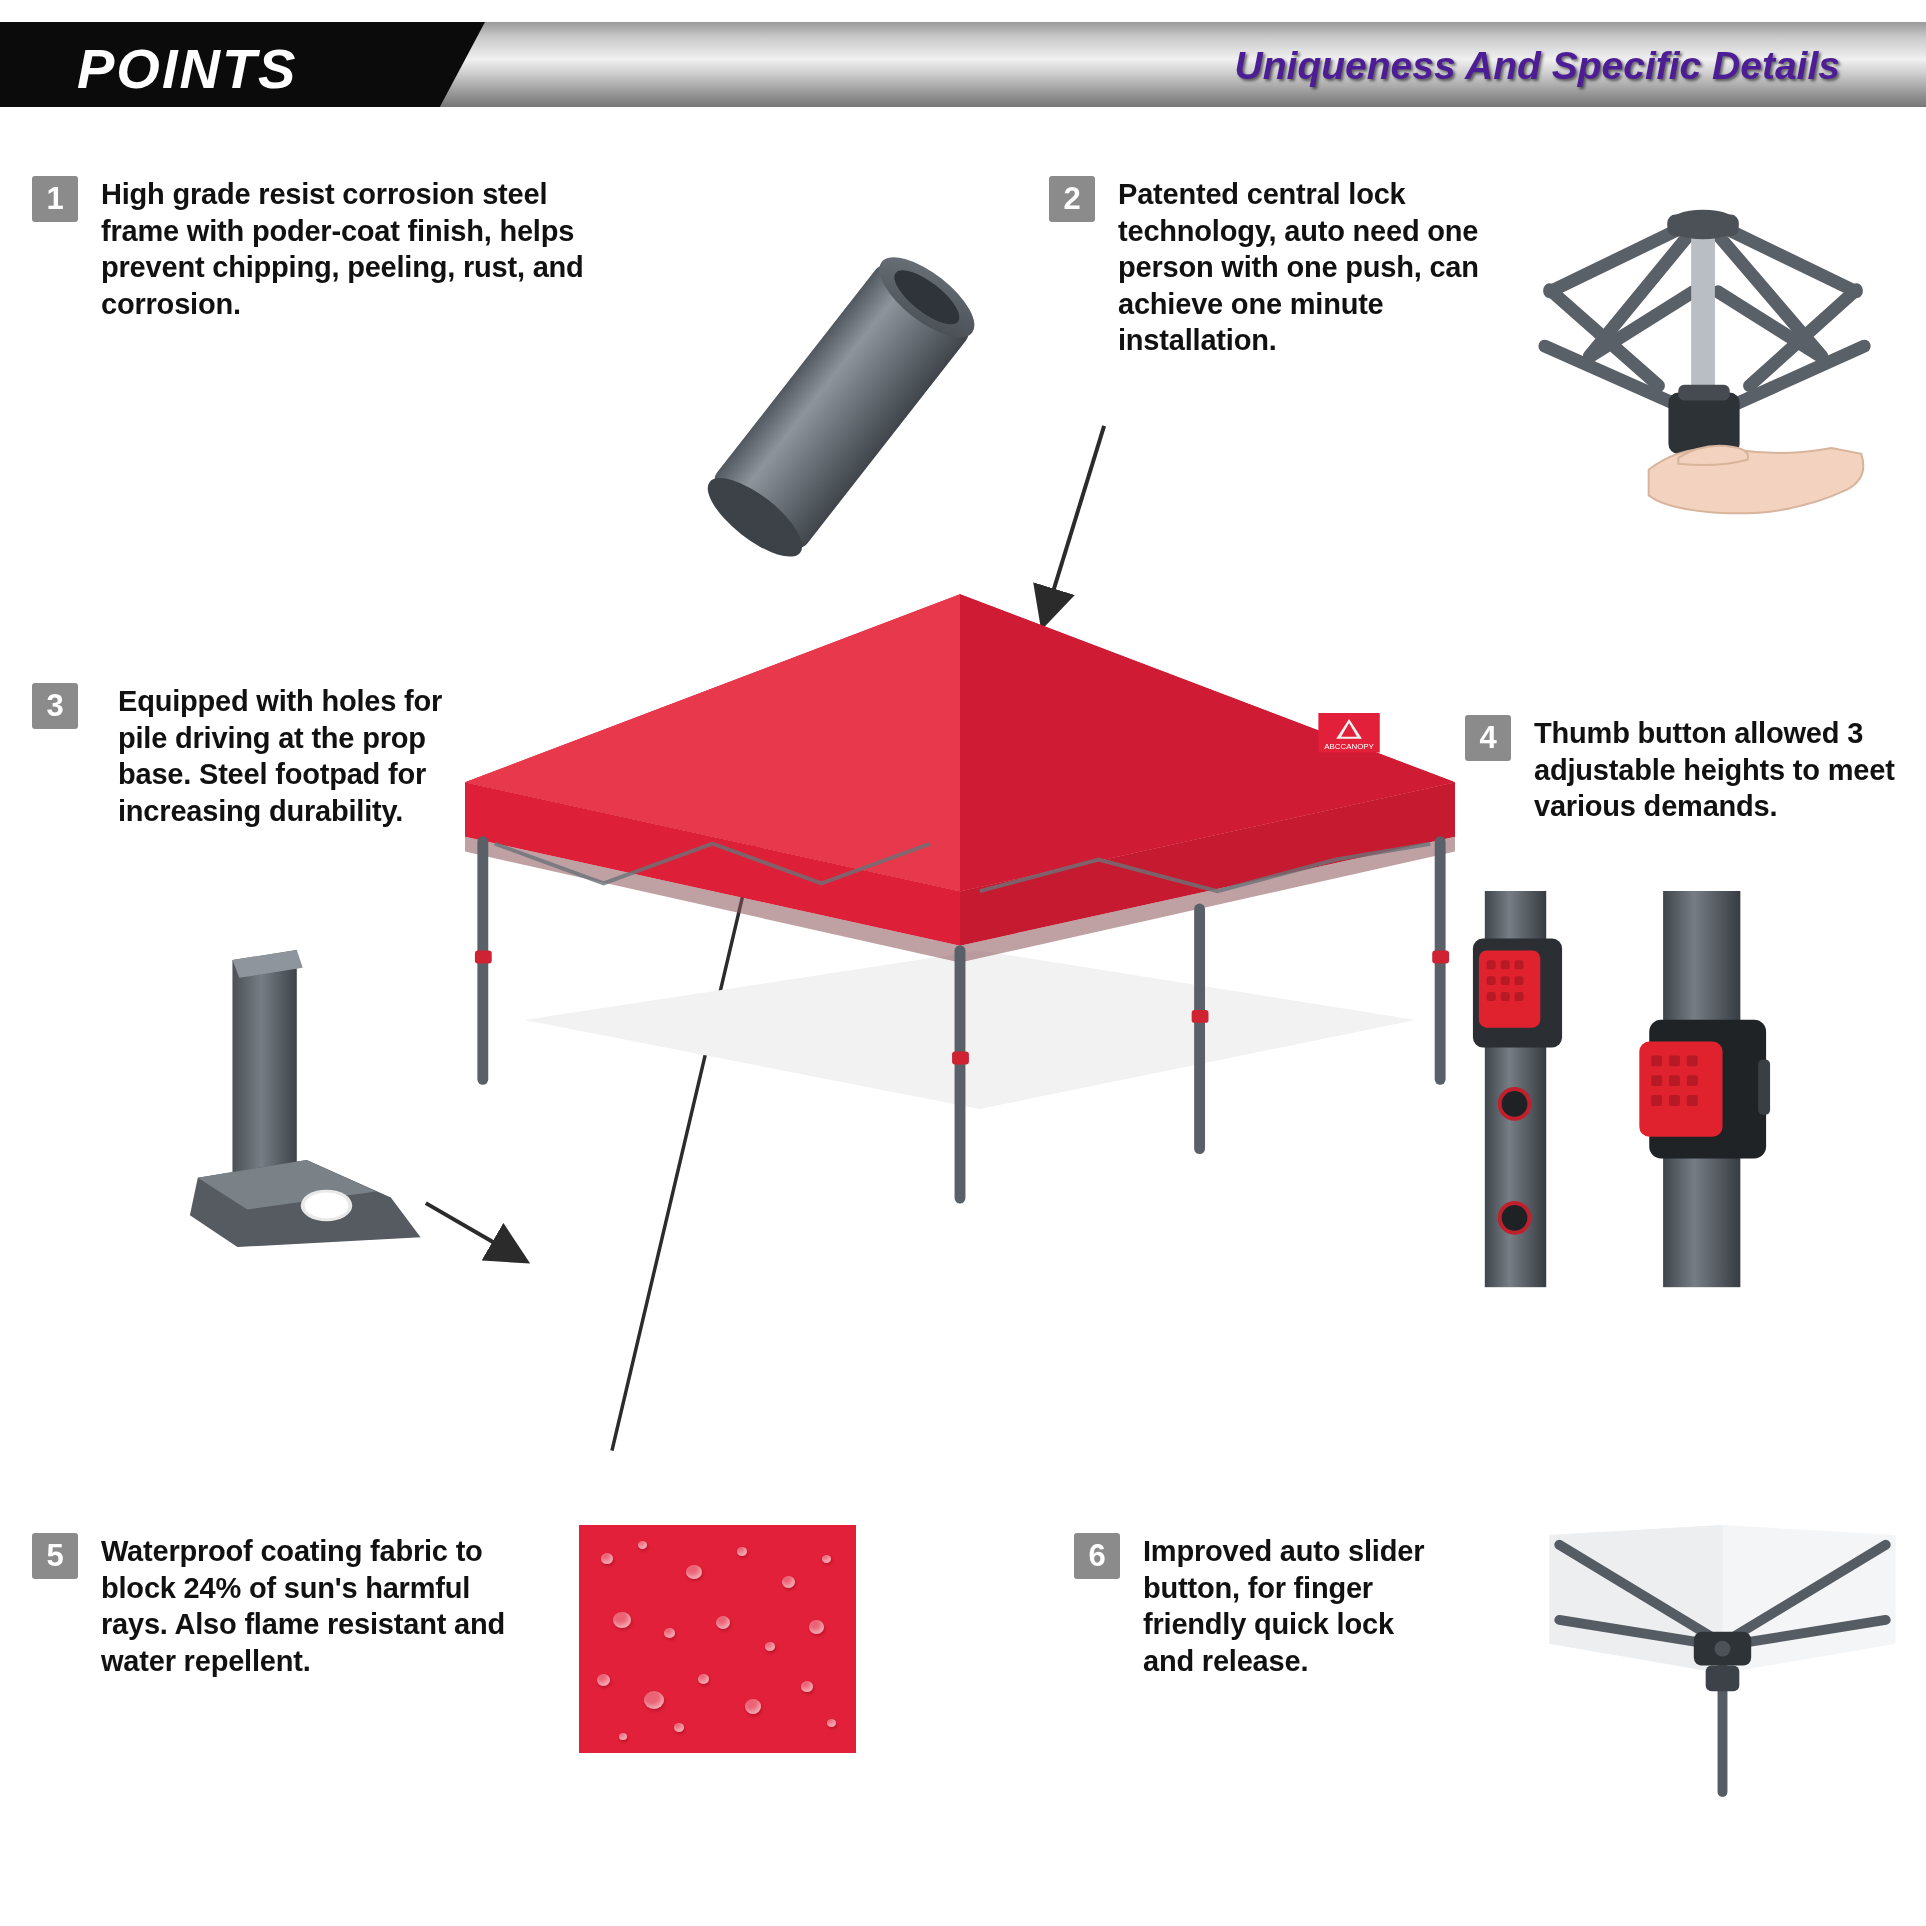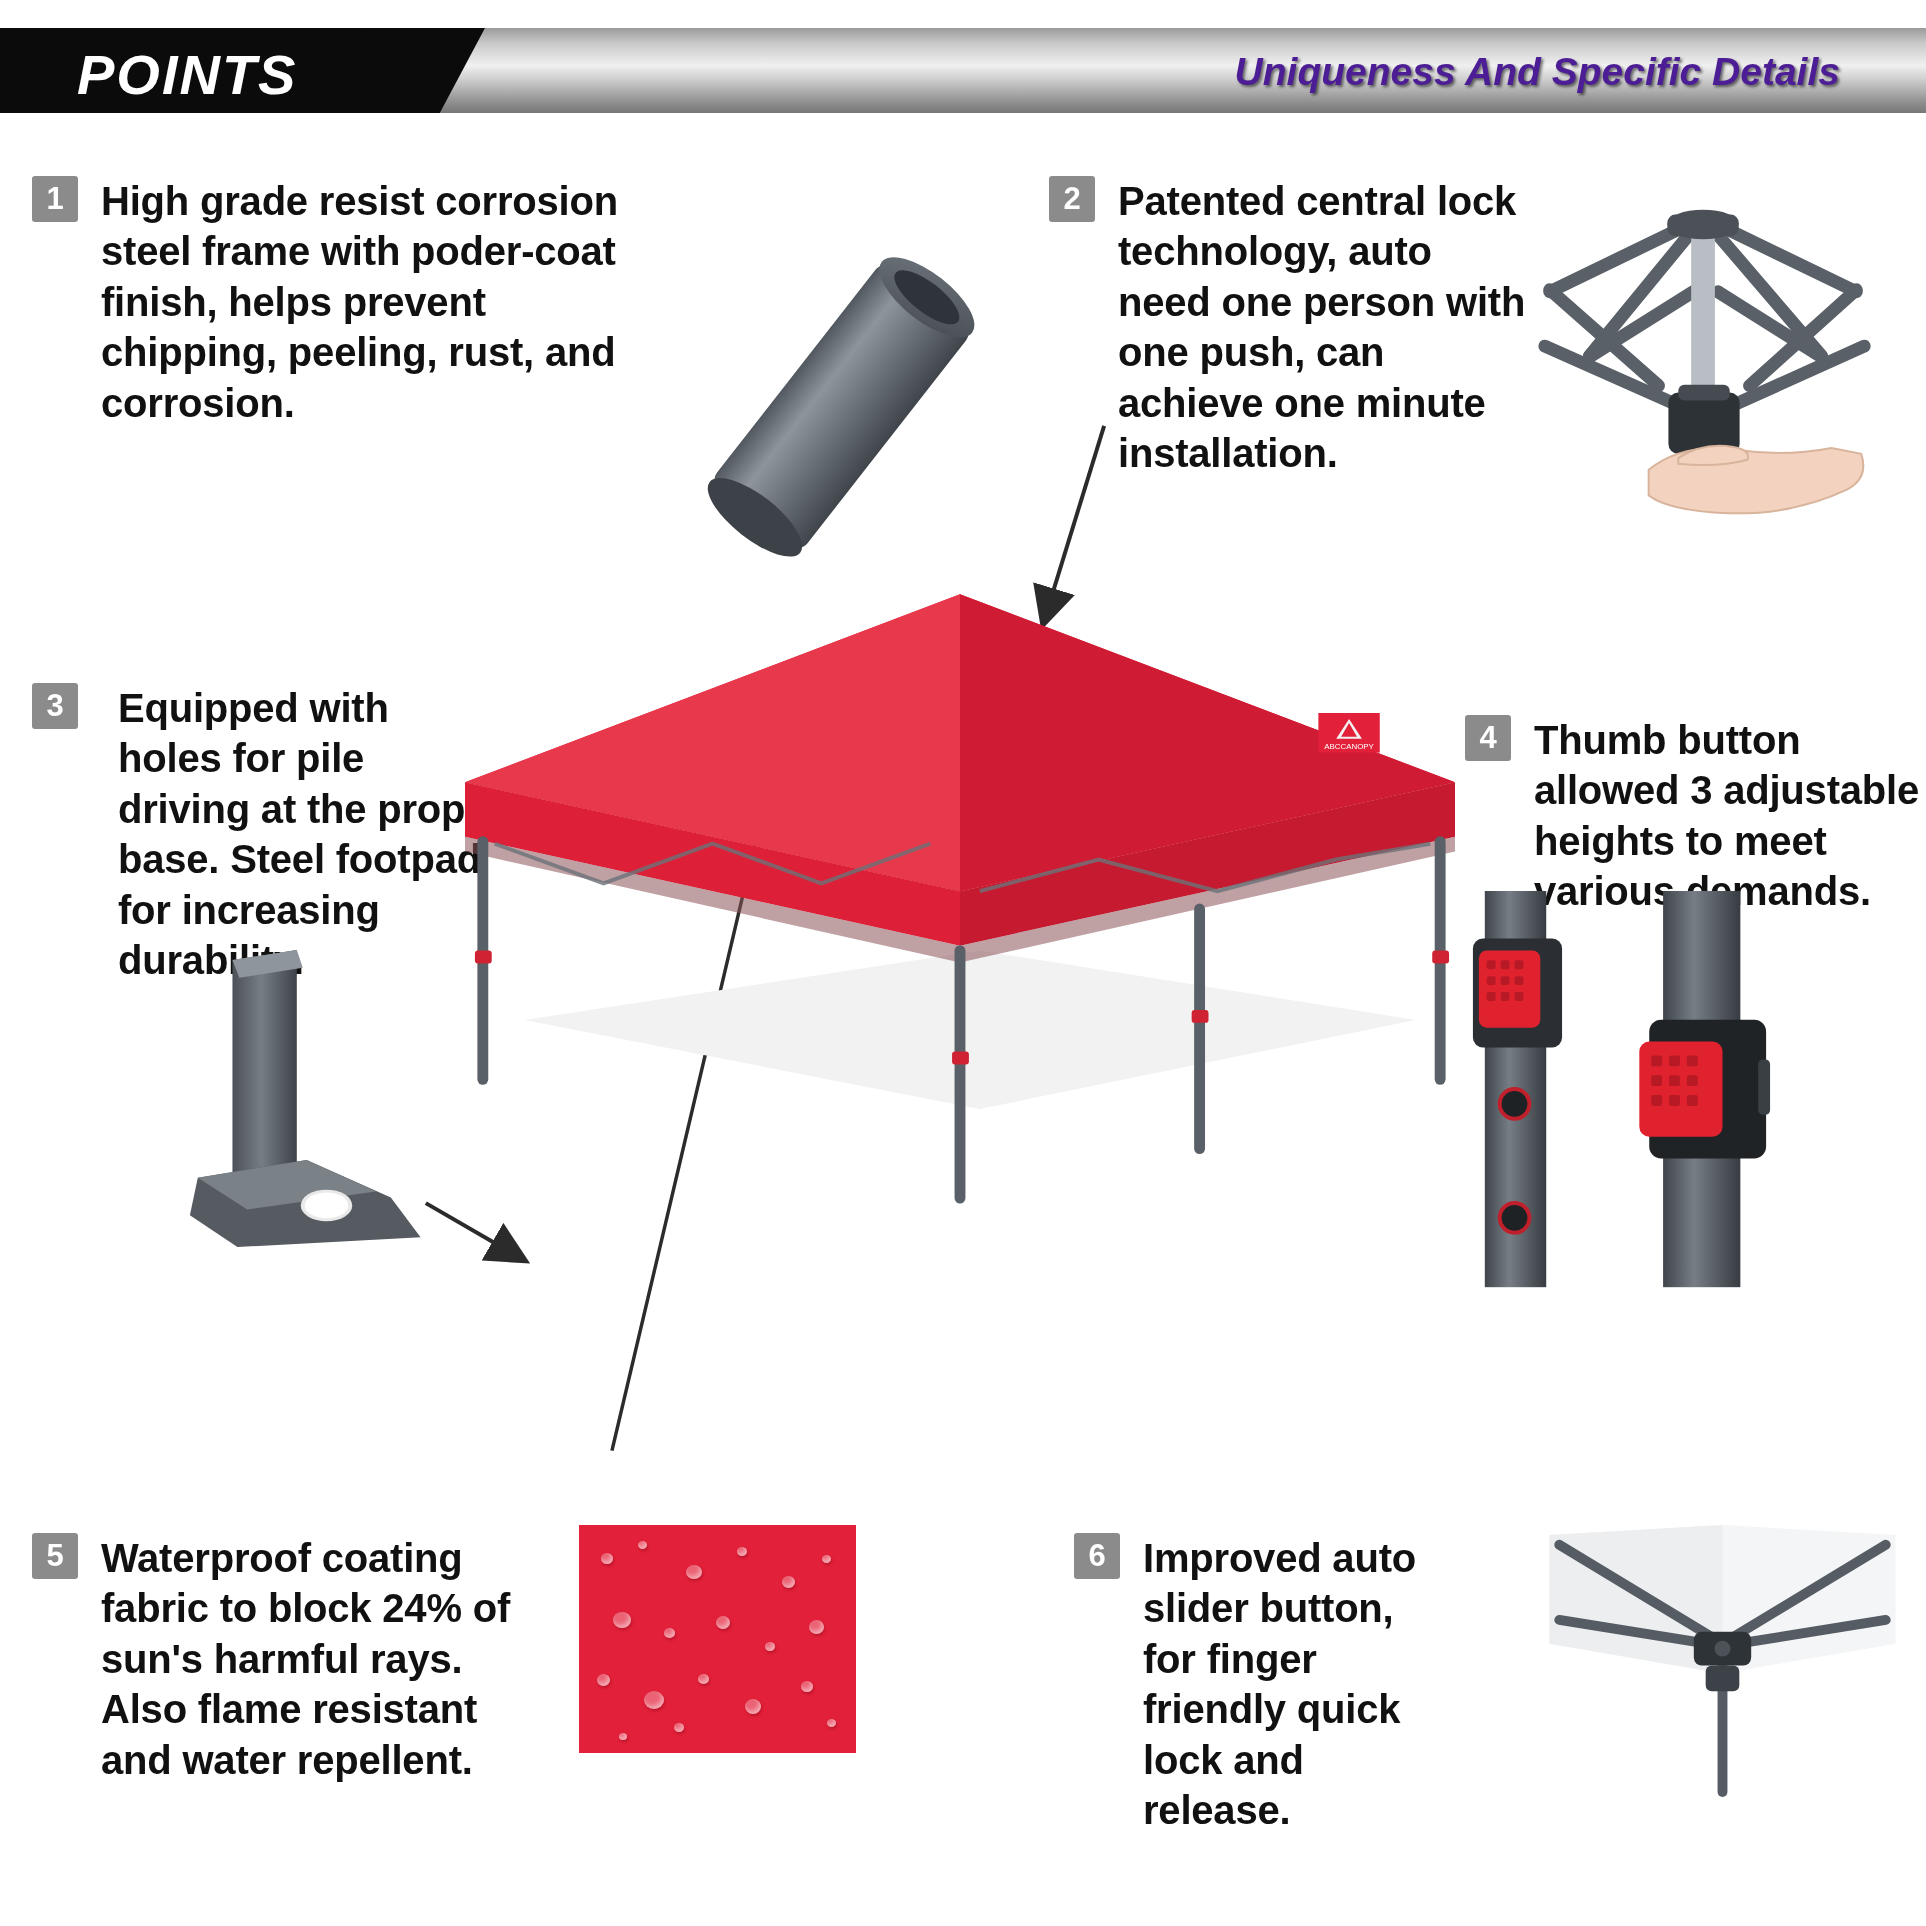--- a/index.html
+++ b/index.html
@@ -15,21 +15,20 @@
     overflow: hidden;
   }
 
   
   .header {
     position: absolute;
     left: 0;
     top: 22px;
     width: 1927px;
     height: 85px;
-    margin-top: 6px;
   }
   .header-bg {
     position: absolute;
     left: 0; top: 0;
     width: 1927px; height: 85px;
     background: linear-gradient(to bottom, #9a9a9a 0%, #c9c9c9 18%, #f0f0f0 44%, #cfcfcf 60%, #8e8e8e 88%, #777777 100%);
   }
   .header-black {
     position: absolute;
     left: 0; top: 0;
@@ -81,21 +80,21 @@
     background: #8b8b8b;
     color: #ffffff;
     font-size: 31px;
     font-weight: bold;
     text-align: center;
     line-height: 46px;
     border-radius: 3px;
   }
   .ptext {
     position: absolute;
-    font-size: 40px;
+    font-size: 29px;
     font-weight: bold;
     line-height: 1.26;
     color: #111111;
     letter-spacing: -0.2px;
   }
 
   
   #p1 { left: 32px; top: 176px; width: 554px; }
   #p1 .ptext { left: 69px; top: 0; width: 525px; }
   #p2 { left: 1049px; top: 176px; width: 436px; }

